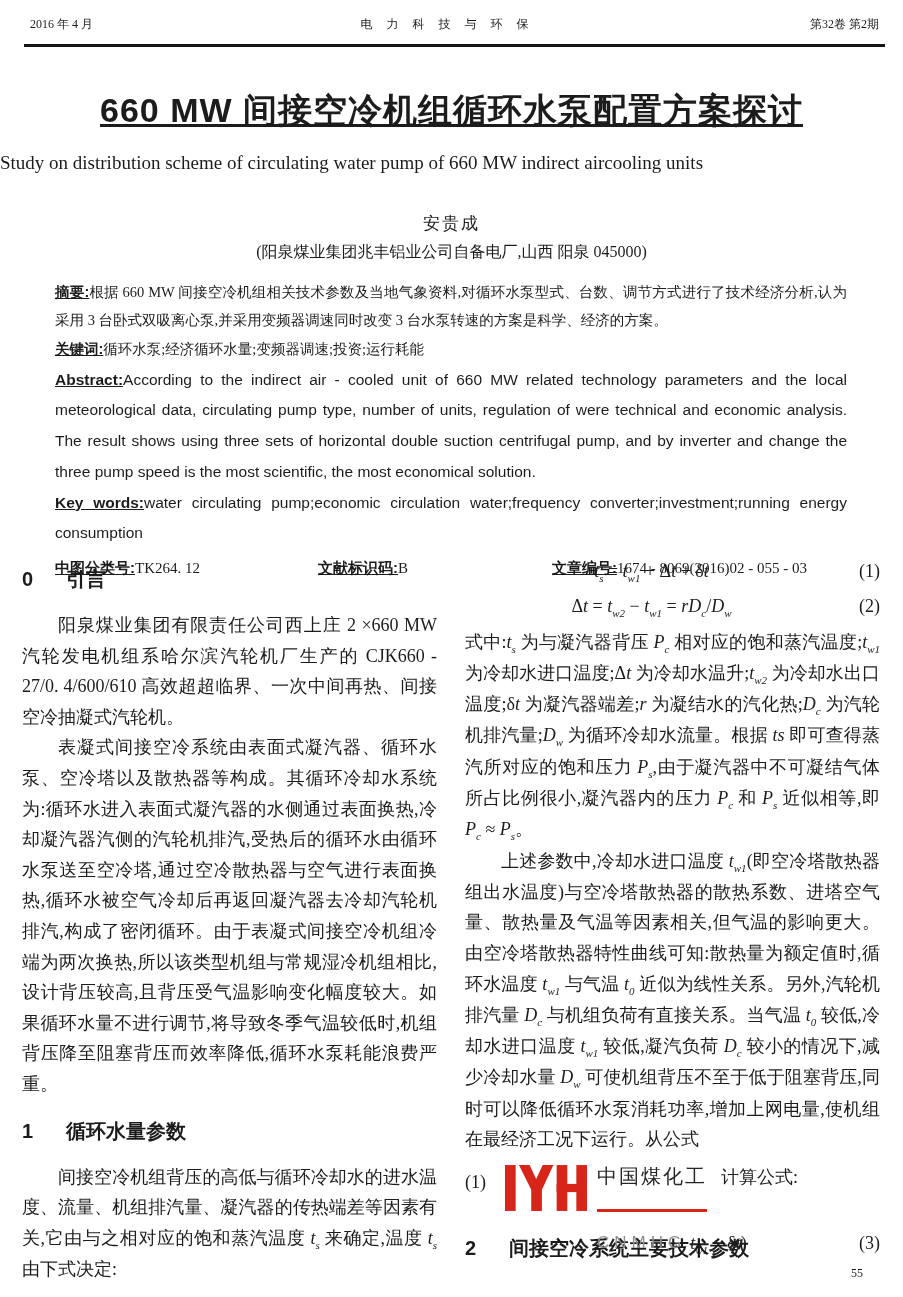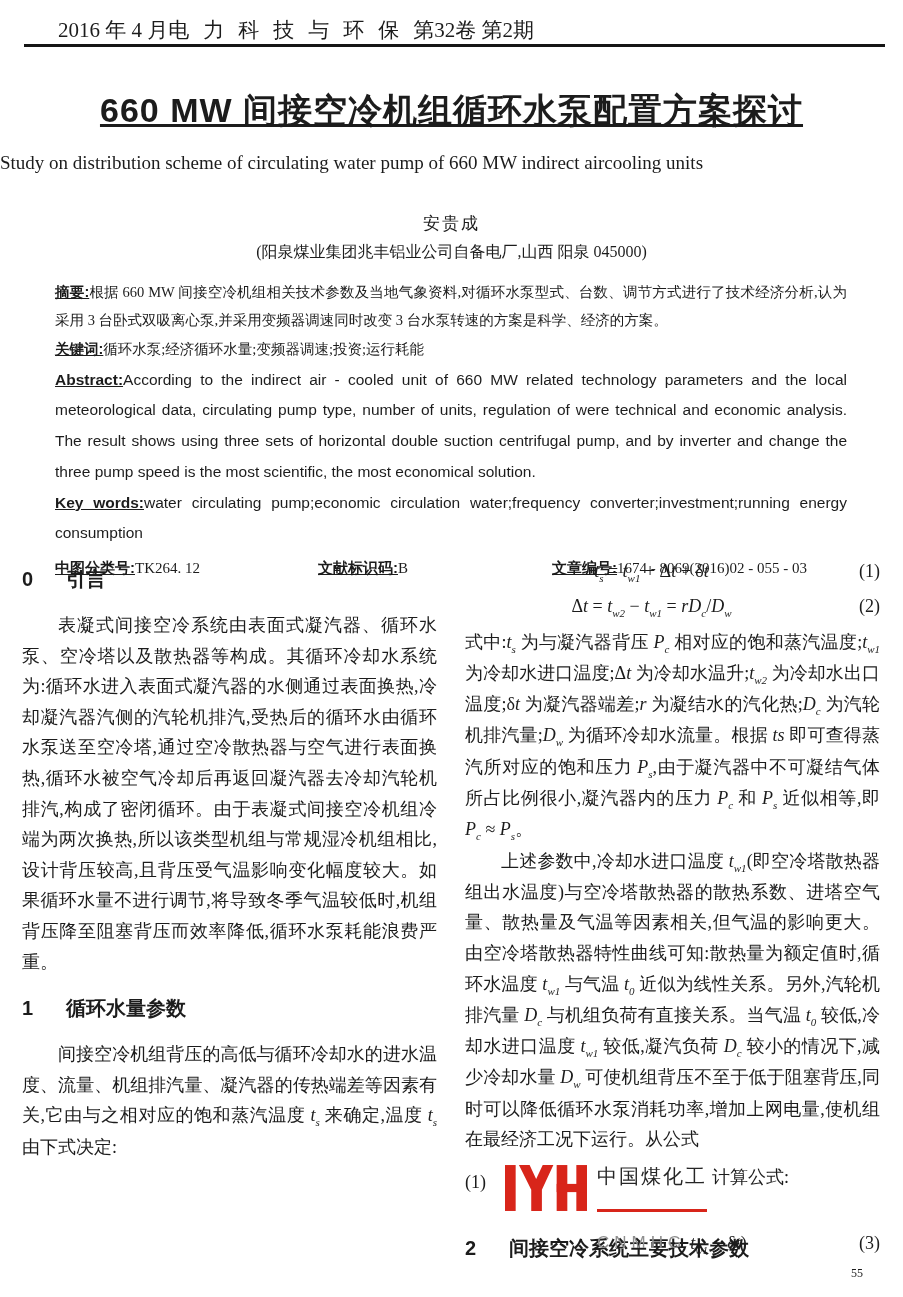--- a/index.html
+++ b/index.html
@@ -9,23 +9,22 @@
   }
   html,body{margin:0;padding:0;background:#ffffff;}
   .page{
     position:relative;width:903px;height:1297px;background:#fff;
     color:var(--ink);overflow:hidden;
     font-family:"Liberation Serif","DejaVu Serif",serif;
   }
   
   .jheader{
     position:absolute;top:16px;left:30px;right:24px;
-    display:flex;justify-content:flex-start;align-items:baseline;
-    font-size:21px;
-    margin-left:28px;
+    display:flex;justify-content:space-between;align-items:baseline;
+    font-size:12px;
   }
   .jheader .jcenter{letter-spacing:14px;}
   .header-rule{
     position:absolute;top:44px;left:24px;right:18px;
     border-top:3px solid #151515;
   }
   
   .title-cn{
     position:absolute;top:88px;left:0;right:0;text-align:center;
     font-family:"Liberation Sans","DejaVu Sans",sans-serif;
@@ -93,21 +92,21 @@
   .wm-row{position:relative;height:62px;margin-top:4px;}
   .wm-prefix{position:absolute;left:0;top:8px;}
   .wm-logo{position:absolute;left:40px;top:4px;}
   .wm-text{position:absolute;left:132px;top:0;right:0;}
   .wm-line1{display:flex;align-items:baseline;}
   .brand-cn{
     font-family:"Liberation Sans","DejaVu Sans",sans-serif;
     font-size:20px;color:#262626;letter-spacing:2px;
     border-bottom:3px solid var(--wm-red);padding-bottom:16px;
   }
-  .calc-suffix{margin-left:5px;}
+  .calc-suffix{margin-left:14px;}
   .wm-line2{display:flex;align-items:center;margin-top:16px;}
   .brand-en{
     font-family:"Liberation Sans","DejaVu Sans",sans-serif;
     font-size:17px;color:var(--wm-gray);letter-spacing:5px;
   }
   .eq3-frag{margin-left:4px;}
   .eq3-no{margin-left:auto;padding-right:0px;}
   
   .page-no{
     position:absolute;right:40px;bottom:16px;font-size:12px;
@@ -142,20 +141,21 @@
     </div>
   </div>
 
   <div class="columns">
 
     <div class="col">
       <h2 class="sec" style="margin-top:10px">
         <span class="sec-no">0</span>
         <span>引言</span>
       </h2>
+      <p class="body-p">阳泉煤业集团有限责任公司西上庄 2 ×660 MW 汽轮发电机组系哈尔滨汽轮机厂生产的 CJK660 - 27/0. 4/600/610 高效超超临界、一次中间再热、间接空冷抽凝式汽轮机。</p>
       <p class="body-p">表凝式间接空冷系统由表面式凝汽器、循环水泵、空冷塔以及散热器等构成。其循环冷却水系统为:循环水进入表面式凝汽器的水侧通过表面换热,冷却凝汽器汽侧的汽轮机排汽,受热后的循环水由循环水泵送至空冷塔,通过空冷散热器与空气进行表面换热,循环水被空气冷却后再返回凝汽器去冷却汽轮机排汽,构成了密闭循环。由于表凝式间接空冷机组冷端为两次换热,所以该类型机组与常规湿冷机组相比,设计背压较高,且背压受气温影响变化幅度较大。如果循环水量不进行调节,将导致冬季气温较低时,机组背压降至阻塞背压而效率降低,循环水泵耗能浪费严重。</p>
       <h2 class="sec">
         <span class="sec-no">1</span>
         <span>循环水量参数</span>
       </h2>
       <p class="body-p">间接空冷机组背压的高低与循环冷却水的进水温度、流量、机组排汽量、凝汽器的传热端差等因素有关,它由与之相对应的饱和蒸汽温度 <i class="var">t<sub>s</sub></i> 来确定,温度 <i class="var">t<sub>s</sub></i> 由下式决定:</p>
     </div>
 
     <div class="col">
       <div class="eq first">

